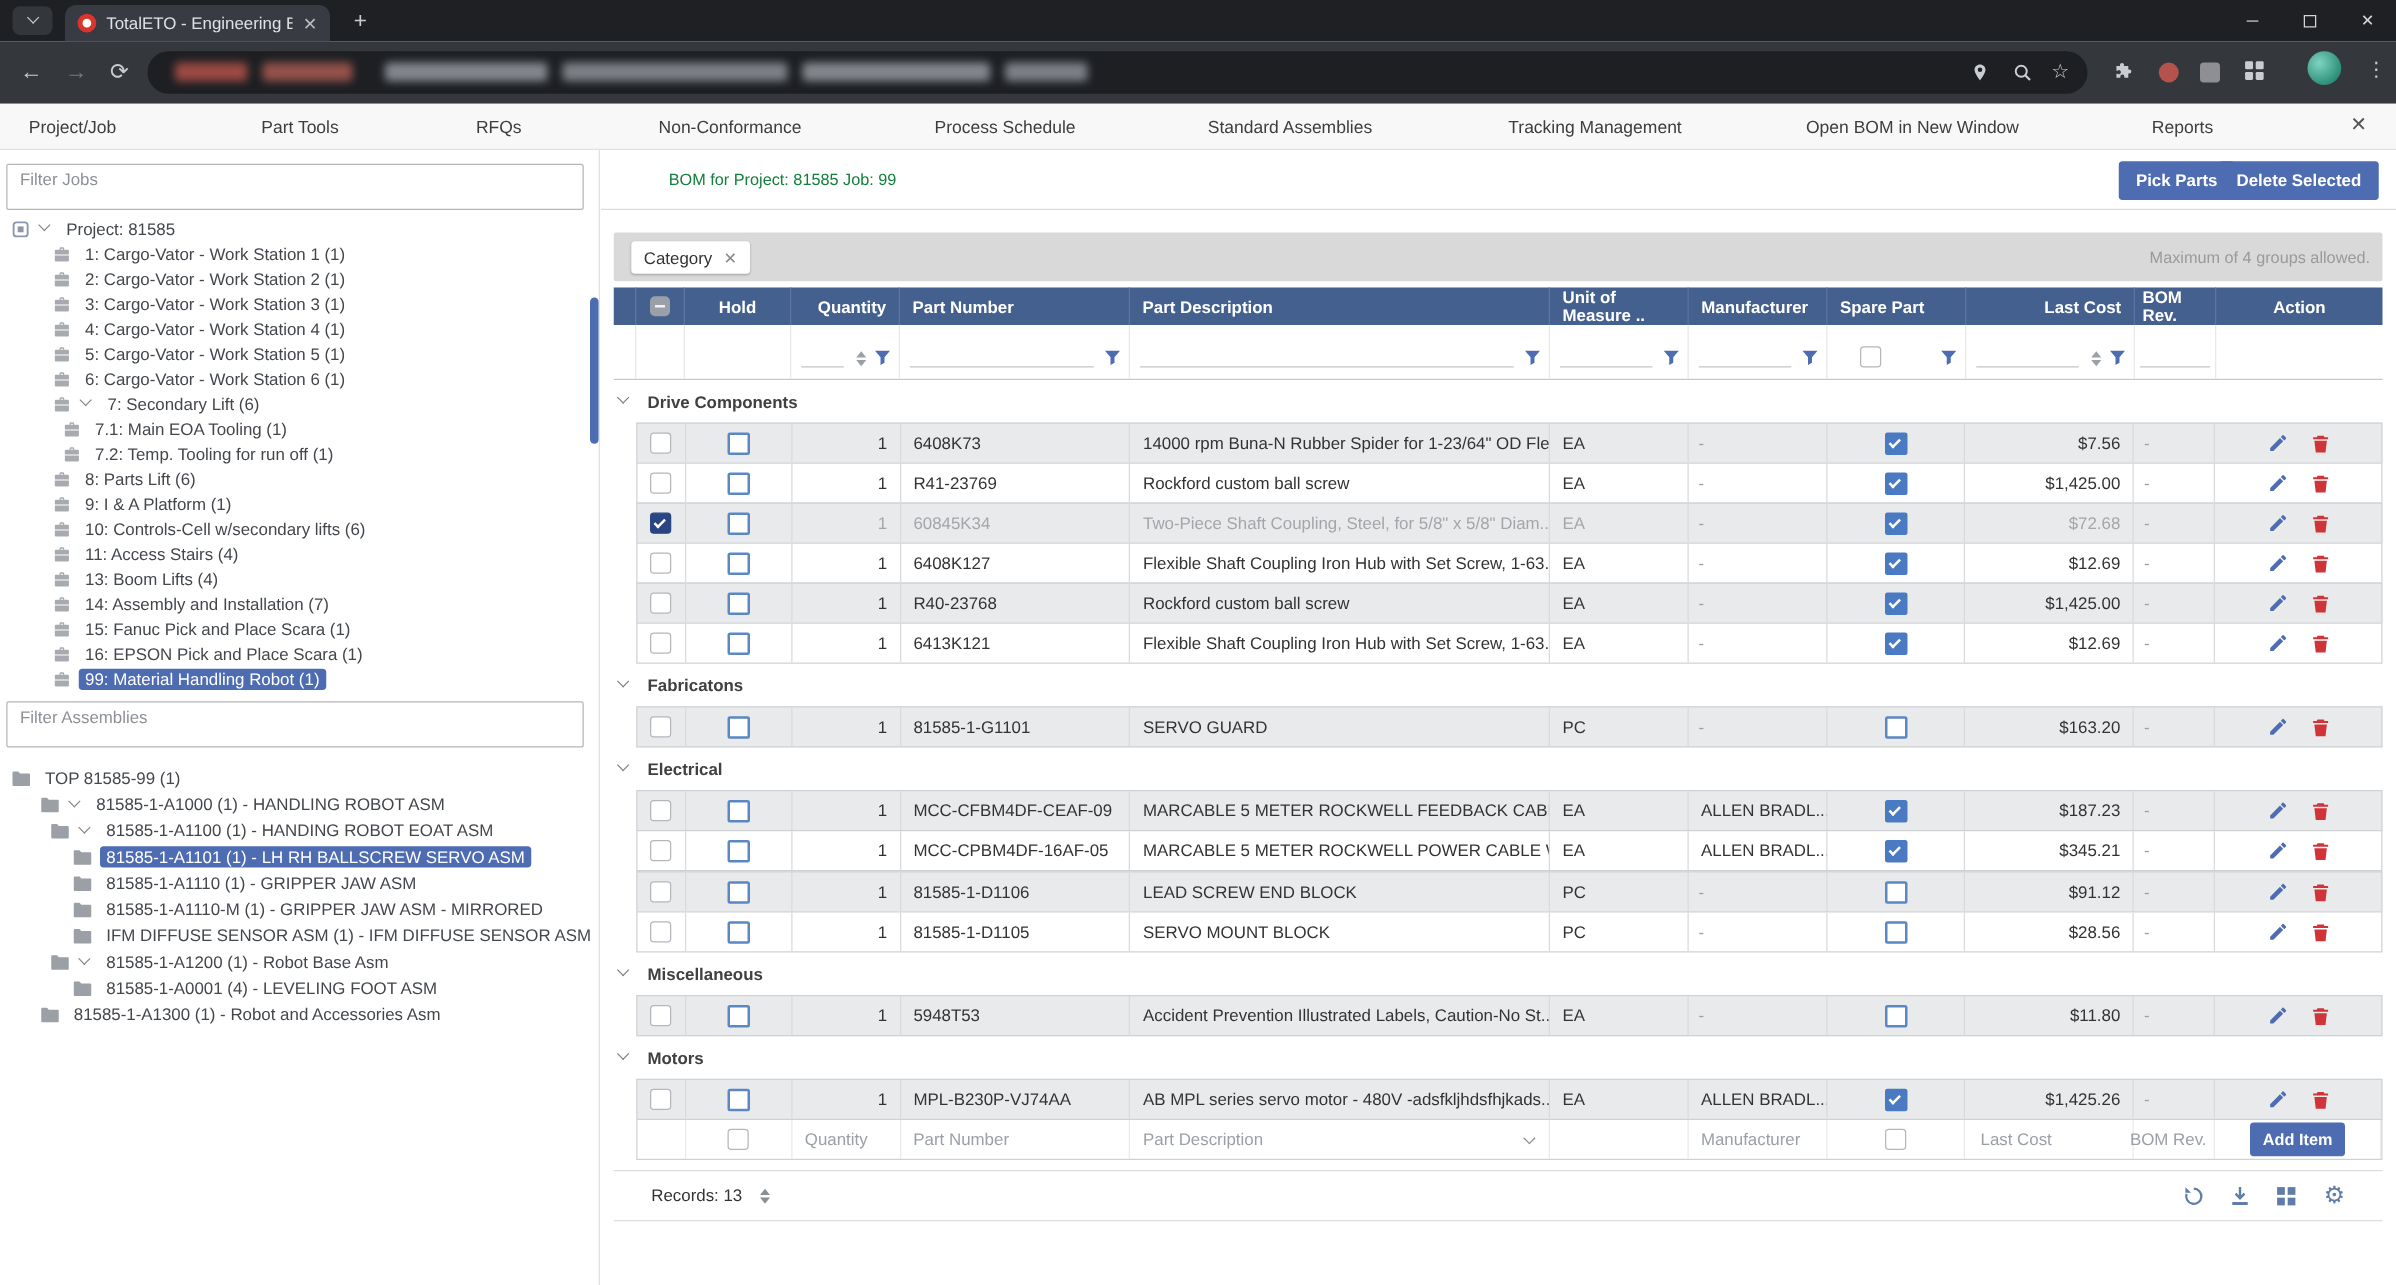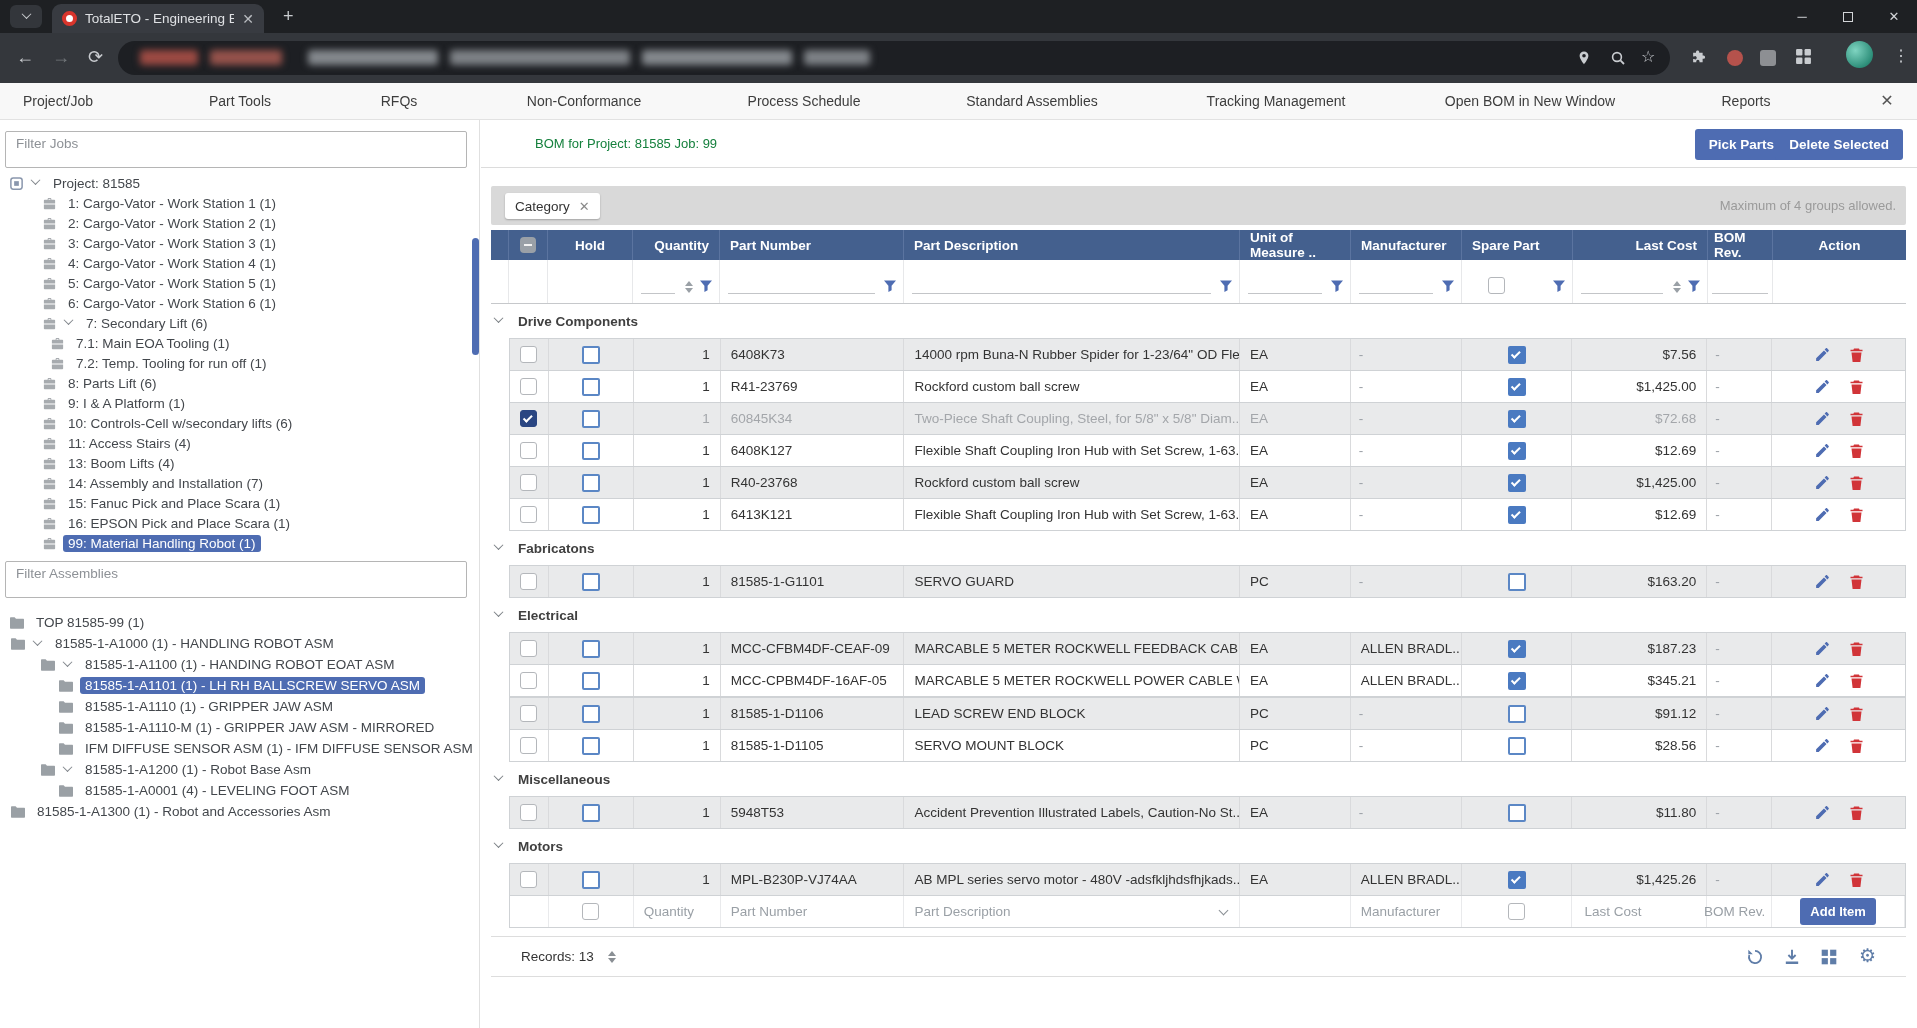--- a/index.html
+++ b/index.html
@@ -36,21 +36,21 @@
   .filterbox { display:block; margin:11px 8px 0 5px; width:462px; height:37px; border:1px solid #b5b5b5; border-radius:2px; padding:0 10px 12px 10px; font-size:13.5px; font-family:"Liberation Sans",sans-serif; color:#444; outline:none; }
   .filterbox::placeholder { color:#8d9196; }
   .tree { margin-top:5px; }
   .trow { display:flex; align-items:center; height:20px; font-size:13.5px; color:#43474c; white-space:nowrap; }
   .tree2 .trow { height:21px; }
   .ticon { flex:0 0 auto; display:inline-flex; margin-right:6px; }
   .chev { flex:0 0 auto; width:7px; height:7px; border-right:1.6px solid #81868c; border-bottom:1.6px solid #81868c; transform:rotate(45deg) translate(-1px,-1px); margin:0 9px 3px 2px; }
   .tlabel { padding:1px 5px; border-radius:3px; }
   .trow.sel .tlabel { background:#4e6cb2; color:#fff; }
   .jl0 { padding-left:9px; } .jl1 { padding-left:42px; } .jl2 { padding-left:50px; }
-  .al0 { padding-left:9px; } .al1 { padding-left:10px; } .al2 { padding-left:40px; } .al3 { padding-left:58px; }
+  .al0 { padding-left:9px; } .al1 { padding-left:32px; } .al2 { padding-left:40px; } .al3 { padding-left:58px; }
   .sb-thumb { position:absolute; left:472px; top:118px; width:7px; height:117px; background:#4e6cb2; border-radius:4px; }
 
   
   .main { position:absolute; left:481px; top:120px; width:1436px; height:908px; background:#fff; }
   .bom-header { height:48px; border-bottom:1px solid #dcdcdc; position:relative; }
   .bom-title { position:absolute; left:10px; top:0; line-height:48px; font-size:13px; color:#15803d;margin-left:44px; }
   .btn { position:absolute; top:9px; height:31px; background:#4e6cb2; color:#fff; border:none; border-radius:3px; font-size:13.5px; font-weight:bold; font-family:"Liberation Sans",sans-serif; padding:0 14px; }
   .btn-pick { right:129px; } .btn-del { right:14px; }
 
   .group-bar { margin:18px 11px 0 10px; height:39px; background:#d9d9d9; border-radius:2px; position:relative; }

